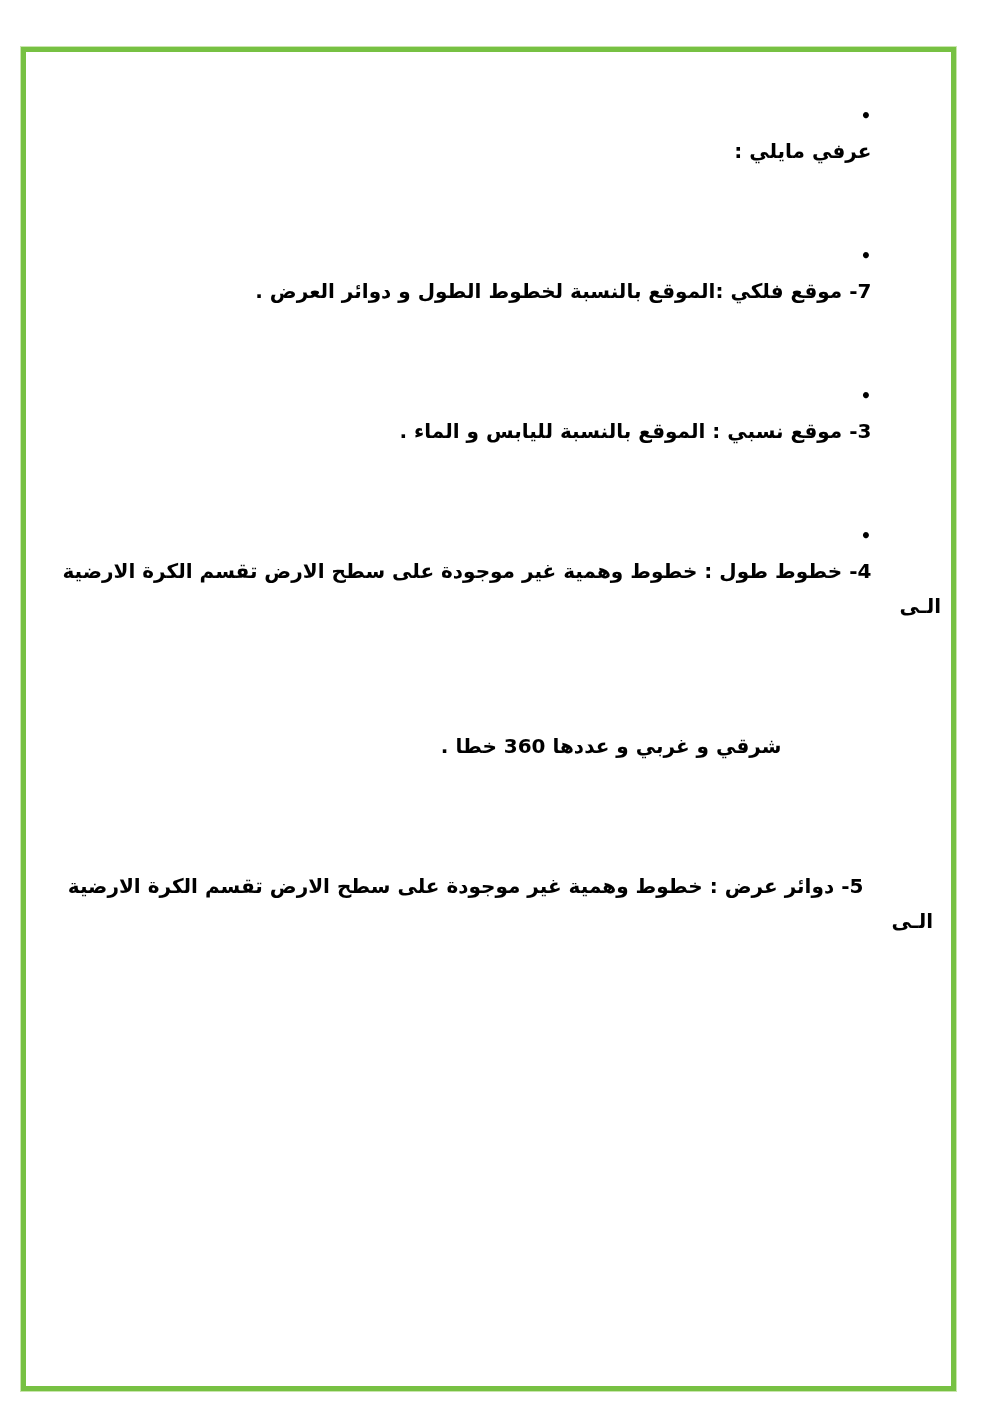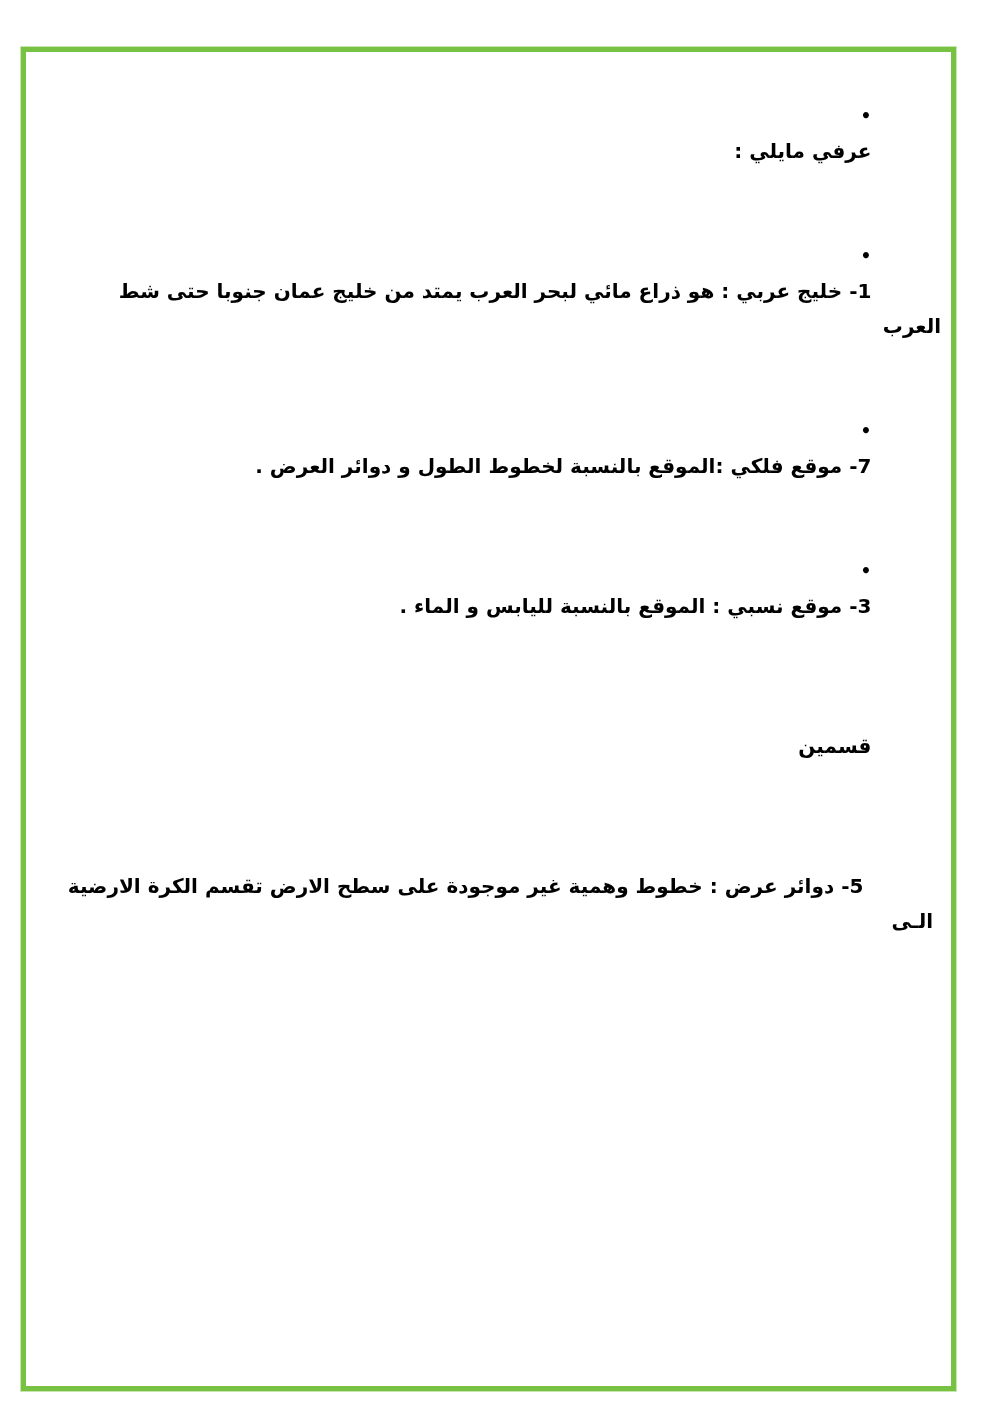--- a/index.html
+++ b/index.html
@@ -55,42 +55,42 @@
 
 <div class="page" style="background: rgb(255, 255, 255); text-decoration: underline;">
   <div class="frame" style="border-color: rgb(119, 193, 67);">
     <div class="content" dir="rtl" style="color: rgb(0, 0, 0);">
 
         <div class="line">
           <span class="bullet">•</span>
           <span class="txt">عرفي مايلي :</span>
         </div>
 
-        <div class="line">
-          <span class="bullet">•</span>
-          <span class="txt">1- خليج عربي : هو ذراع مائي لبحر العرب يمتد من خليج عمان جنوبا حتى شط العرب</span>
-        </div>
 
 
         <div class="line">
           <span class="bullet">•</span>
           <span class="txt">7- موقع فلكي :الموقع بالنسبة لخطوط الطول و دوائر العرض .</span>
         </div>
 
         <div class="line">
           <span class="bullet">•</span>
           <span class="txt">3- موقع نسبي : الموقع بالنسبة لليابس و الماء .</span>
         </div>
 
-
         <div class="line">
-          
-          <span class="txt">قسمين</span>
+          <span class="bullet">•</span>
+          <span class="txt">4- خطوط طول : خطوط وهمية غير موجودة على سطح الارض تقسم الكرة الارضية الـى</span>
         </div>
 
+
+        <div class="line" style="padding-right: 90px;">
+          
+          <span class="txt">شرقي و غربي و عددها 360 خطا .</span>
+        </div>
 
         <div class="line" style="padding-right: 8px;">
           
           <span class="txt">5- دوائر عرض : خطوط وهمية غير موجودة على سطح الارض تقسم الكرة الارضية الـى</span>
         </div>
 
       </div>
   </div>
 </div>
 

